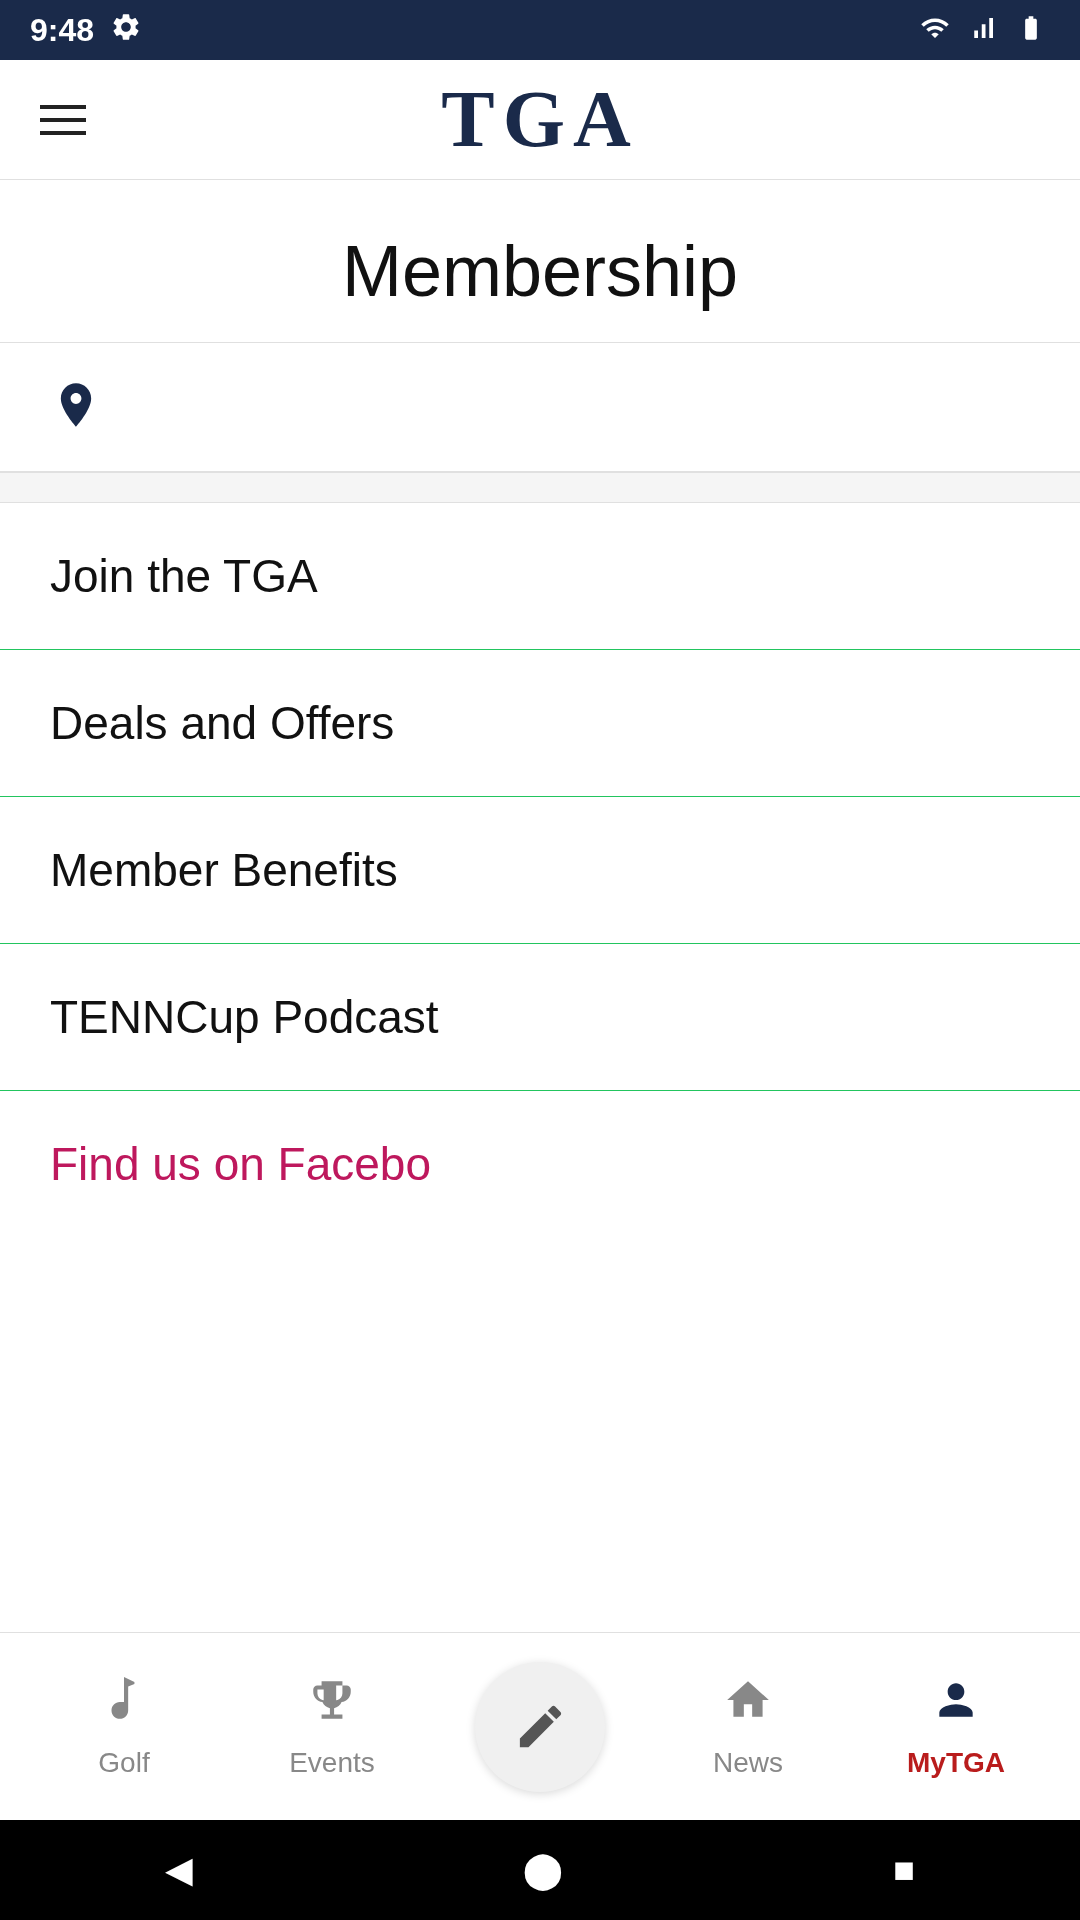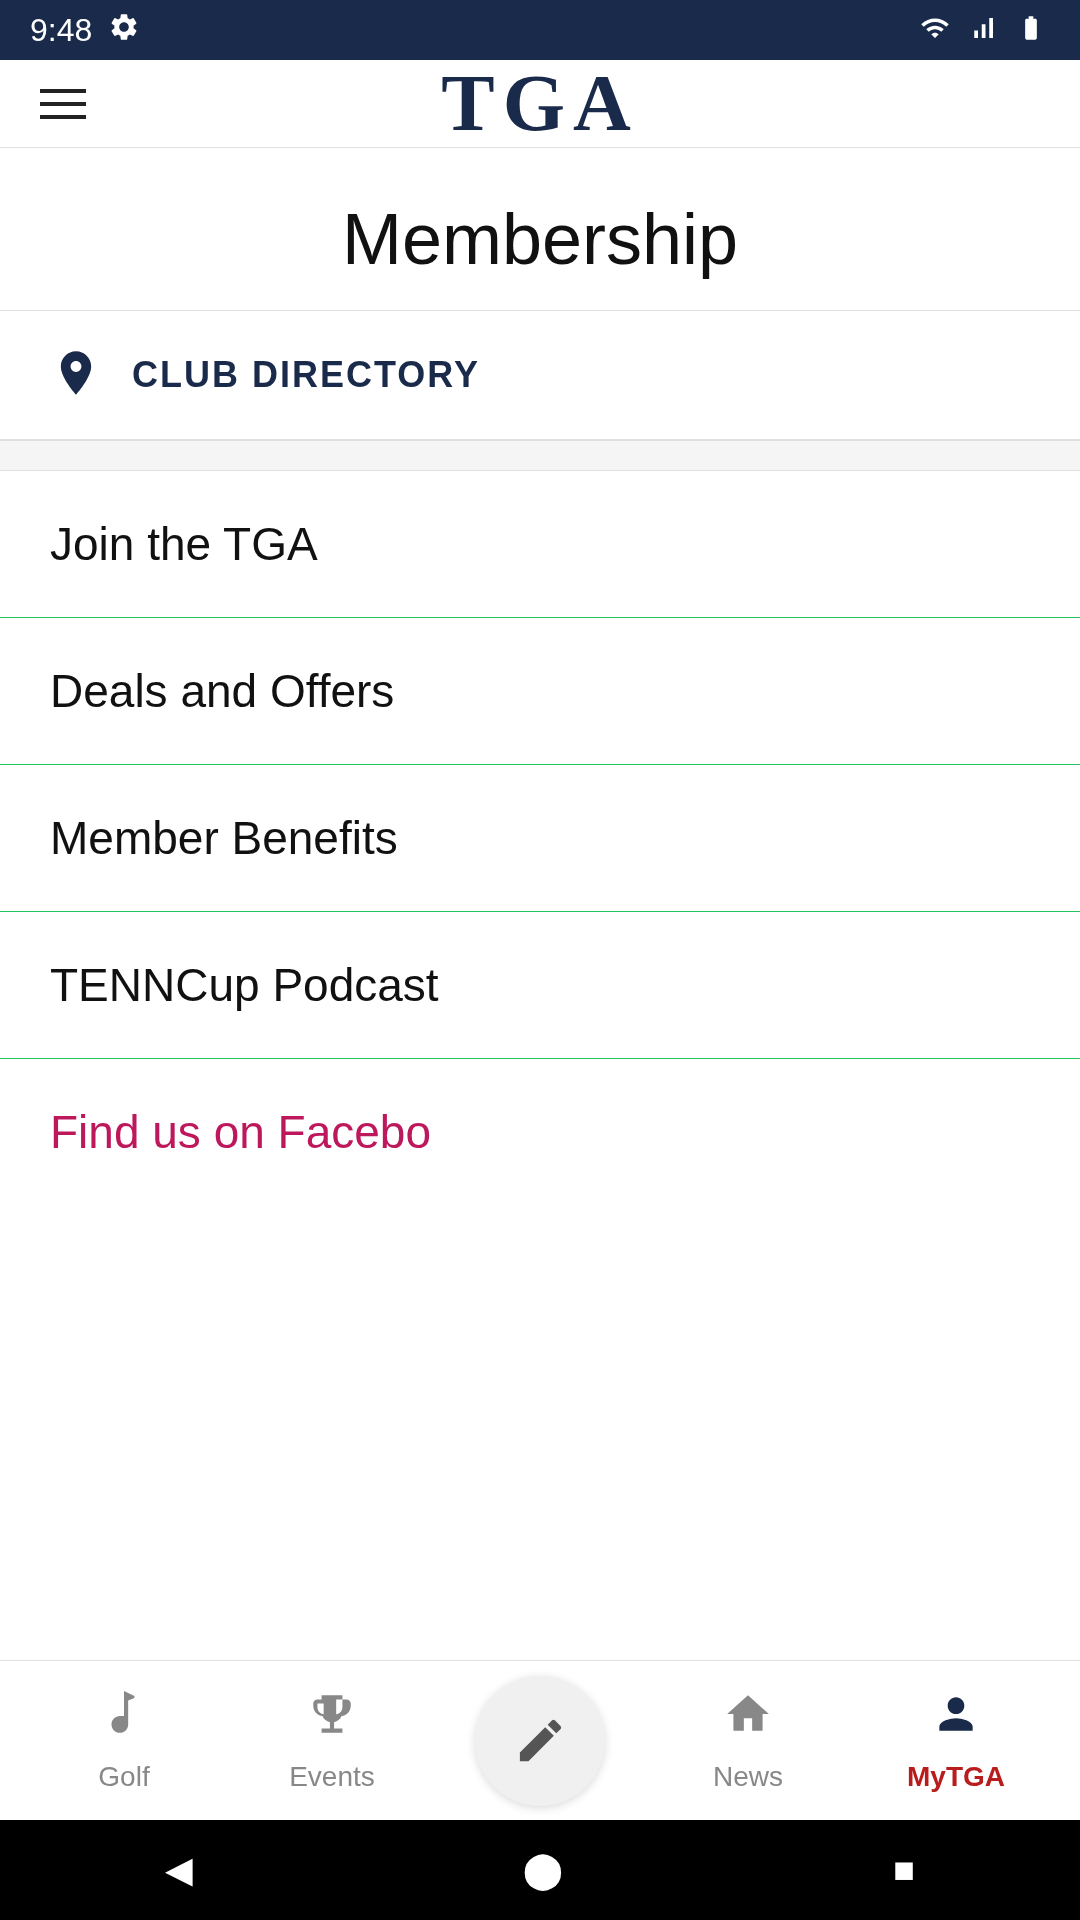--- a/index.html
+++ b/index.html
@@ -24,21 +24,21 @@
       color: #fff;
       height: 60px;
       display: flex;
       align-items: center;
       justify-content: space-between;
       padding: 0 30px;
     }
 
     .status-bar .time {
       font-size: 32px;
-      font-weight: 400;
+      font-weight: 700;
     }
 
     .status-bar .gear-icon {
       font-size: 28px;
     }
 
     .status-icons-right {
       display: flex;
       align-items: center;
       gap: 14px;
@@ -47,21 +47,21 @@
     
     .wifi-icon svg,
     .signal-icon svg,
     .battery-icon svg {
       fill: white;
     }
 
     
     .header {
       background: #fff;
-      height: 88px;
+      height: 120px;
       display: flex;
       align-items: center;
       justify-content: center;
       position: relative;
       border-bottom: 1px solid #e0e0e0;
     }
 
     .header .menu-icon {
       position: absolute;
       left: 40px;
@@ -156,21 +156,21 @@
       font-size: 46px;
       color: #be185d;
     }
 
     
     .bottom-nav {
       position: absolute;
       bottom: 100px;
       left: 0;
       right: 0;
-      height: 160px;
+      height: 188px;
       background: #fff;
       border-top: 1px solid #e0e0e0;
       display: flex;
       align-items: center;
       justify-content: space-around;
       padding: 0 20px;
     }
 
     .nav-item {
       display: flex;
@@ -290,21 +290,20 @@
 <div class="page-title-section">
   <h1 class="page-title">Membership</h1>
 </div>
 
 <div class="club-directory-section">
   <span class="location-icon">
     <svg width="52" height="52" viewBox="0 0 24 24" fill="#1a2a4a">
       <path d="M12 2C8.13 2 5 5.13 5 9c0 5.25 7 13 7 13s7-7.75 7-13c0-3.87-3.13-7-7-7zm0 9.5c-1.38 0-2.5-1.12-2.5-2.5s1.12-2.5 2.5-2.5 2.5 1.12 2.5 2.5-1.12 2.5-2.5 2.5z"></path>
     </svg>
   </span>
-  <span class="club-directory-label">CLUB DIRECTORY</span>
 </div>
 
 <div class="section-spacer"></div>
 
 <div class="menu-list">
   <div class="menu-item">
     <span class="menu-item-label">Join the TGA</span>
   </div>
   <div class="menu-item">
     <span class="menu-item-label">Deals and Offers</span>

